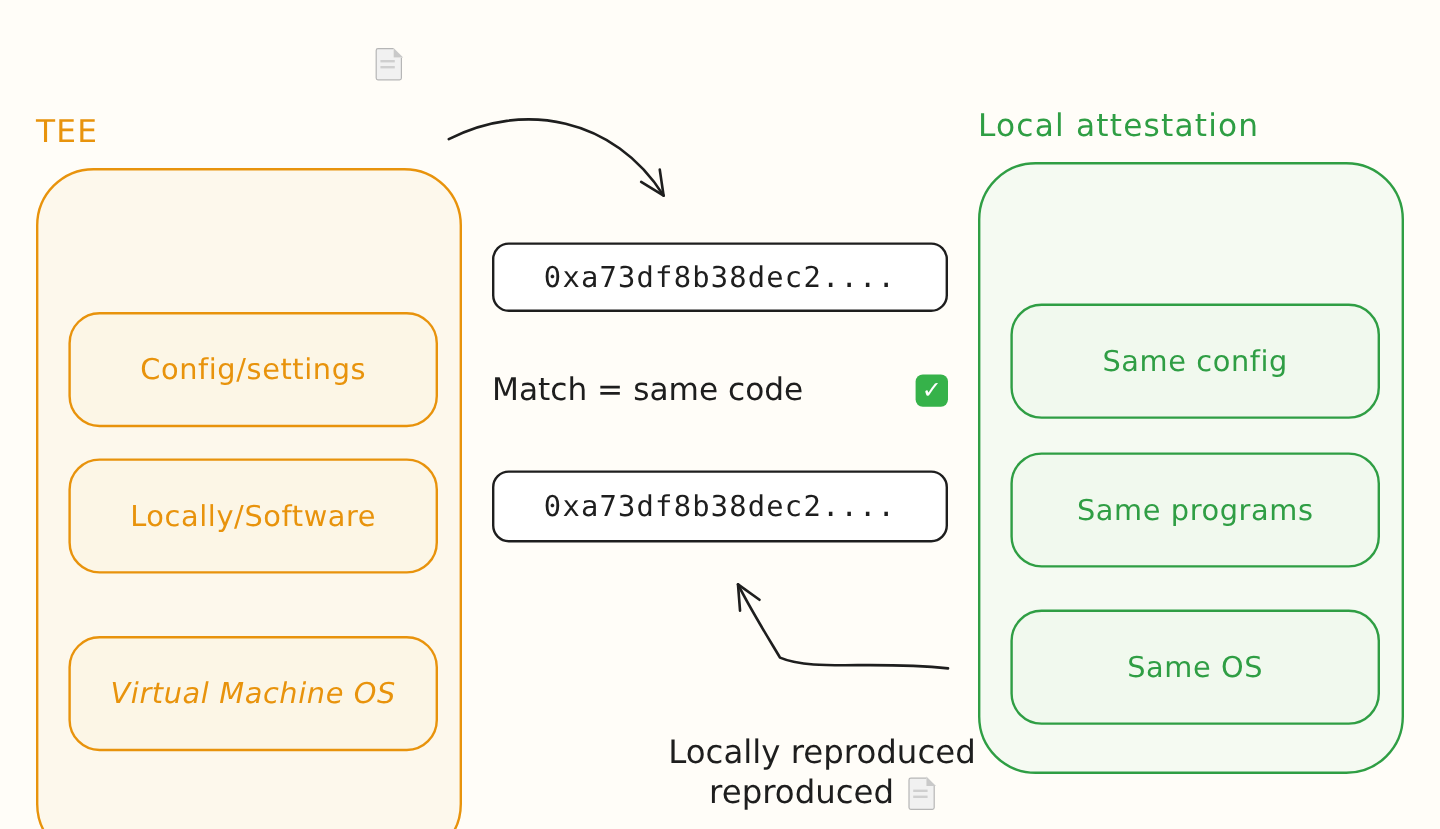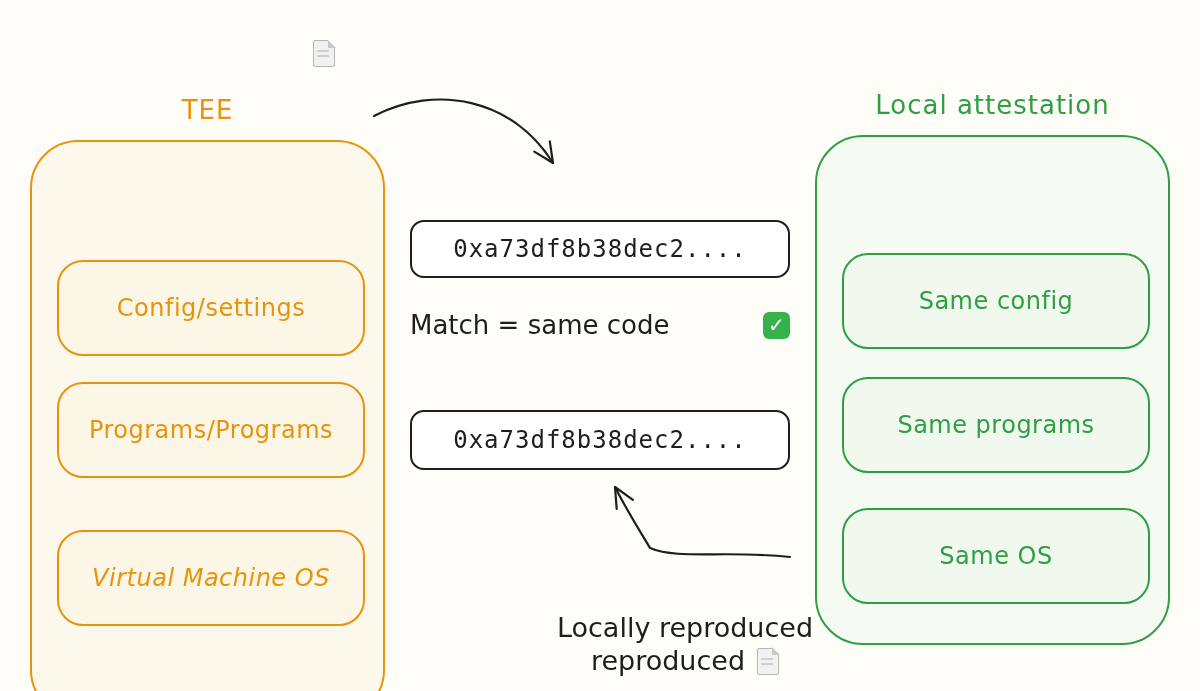--- a/index.html
+++ b/index.html
@@ -12,21 +12,21 @@
   .canvas {
     position: relative;
     width: 1200px;
     height: 691px;
     overflow: hidden;
   }
   .abs { position: absolute; box-sizing: border-box; }
 
   
   .panel-title {
-    text-align: center;
+    text-align: left;
     font-size: 26px;
     letter-spacing: 1px;
   }
   .title-orange { color: #e8930c; }
   .title-green  { color: #2f9e44; }
 
   
   .outer-box {
     border: 2.3px solid;
     border-radius: 48px;
@@ -75,21 +75,20 @@
     height: 58px;
     border: 2.3px solid #1e1e1e;
     border-radius: 14px;
     background: #ffffff;
     display: flex;
     align-items: center;
     justify-content: center;
     font-family: "DejaVu Sans Mono", monospace;
     font-size: 24px;
     letter-spacing: 1px;
-    margin-top: 18px;
   }
 
   
   .match-line {
     left: 410px; top: 310px; width: 380px;
     display: flex;
     align-items: center;
     justify-content: space-between;
     gap: 8px;
     font-size: 26px;
@@ -164,21 +163,21 @@
 </style>
 </head>
 <body>
 
 <div class="canvas">
 
   <div class="abs panel-title title-orange" style="left:30px; top:95px; width:355px;">TEE</div>
 
   <div class="abs outer-box outer-orange">
     <div class="item-box item-orange" style="top:118px;">Config/settings</div>
-    <div class="item-box item-orange" style="top:240px;">Programs/Programs</div>
+    <div class="item-box item-orange" style="top:240px;">Locally/Software</div>
     <div class="item-box item-orange" style="top:388px;font-style:italic;">Virtual Machine OS</div>
   </div>
 
   <div class="abs panel-title title-green" style="left:815px; top:90px; width:355px;">Local attestation</div>
 
   <div class="abs outer-box outer-green">
     <div class="item-box item-green" style="top:116px;">Same config</div>
     <div class="item-box item-green" style="top:240px;">Same programs</div>
     <div class="item-box item-green" style="top:371px;">Same OS</div>
   </div>

